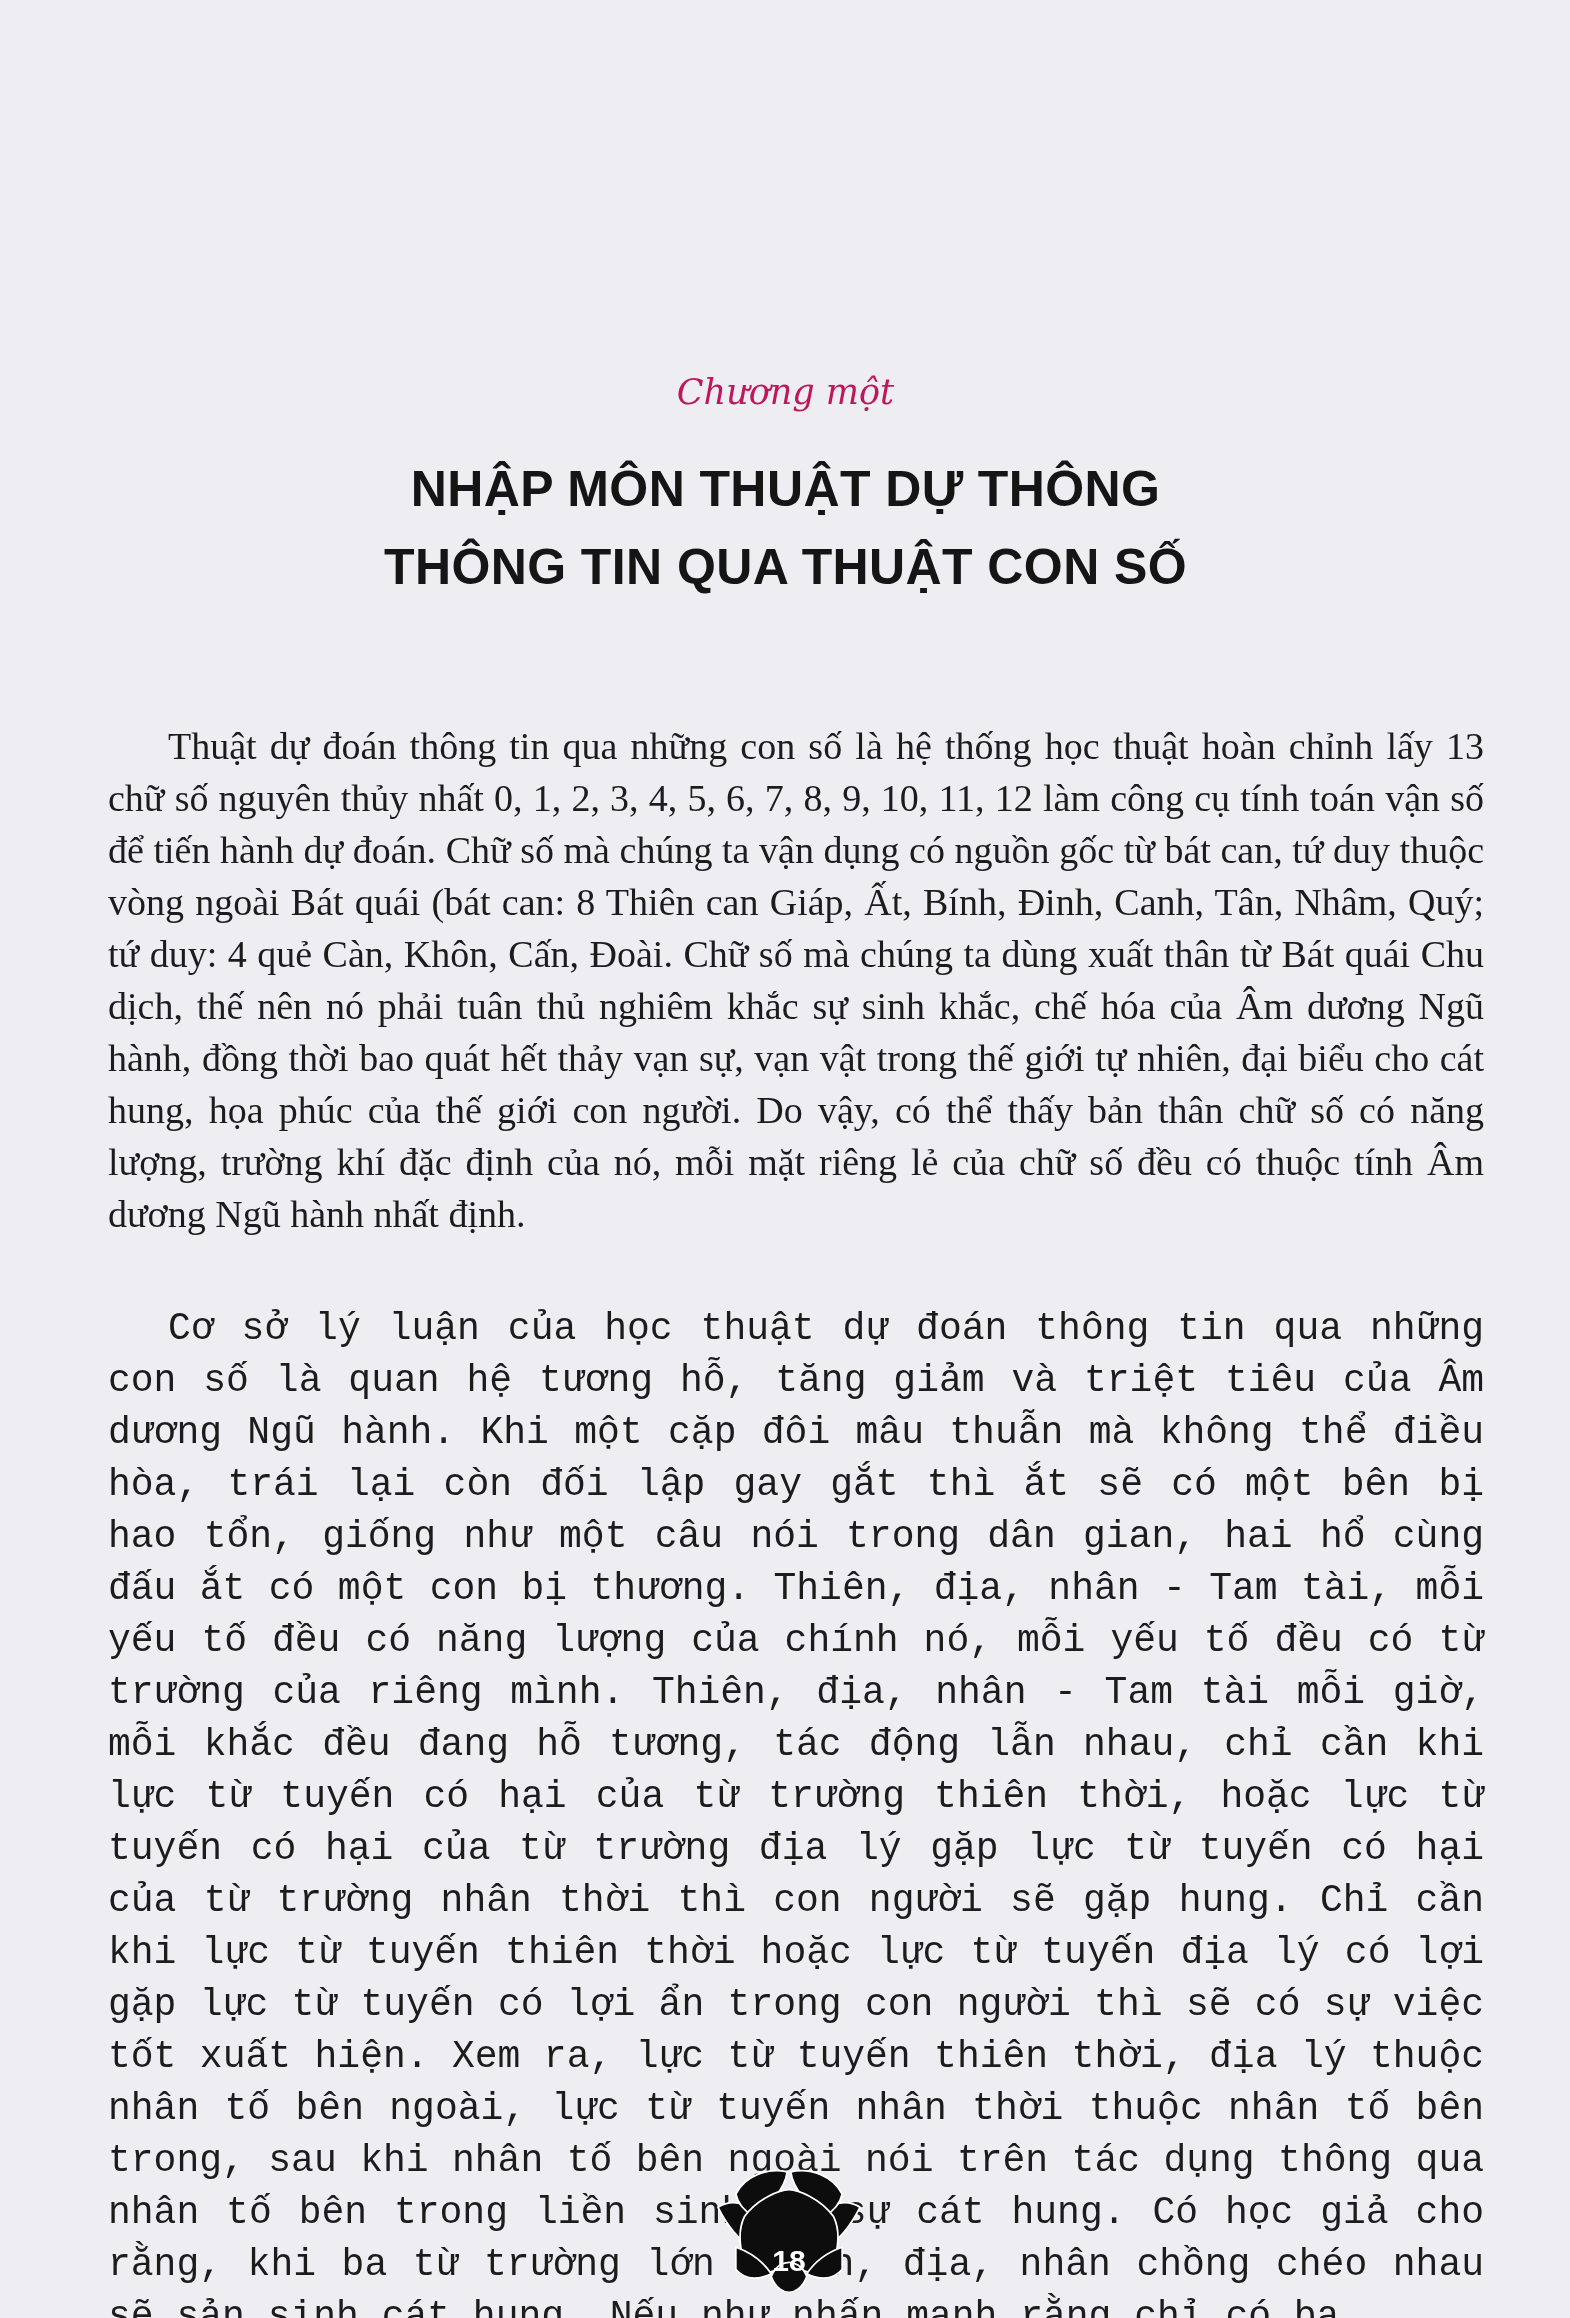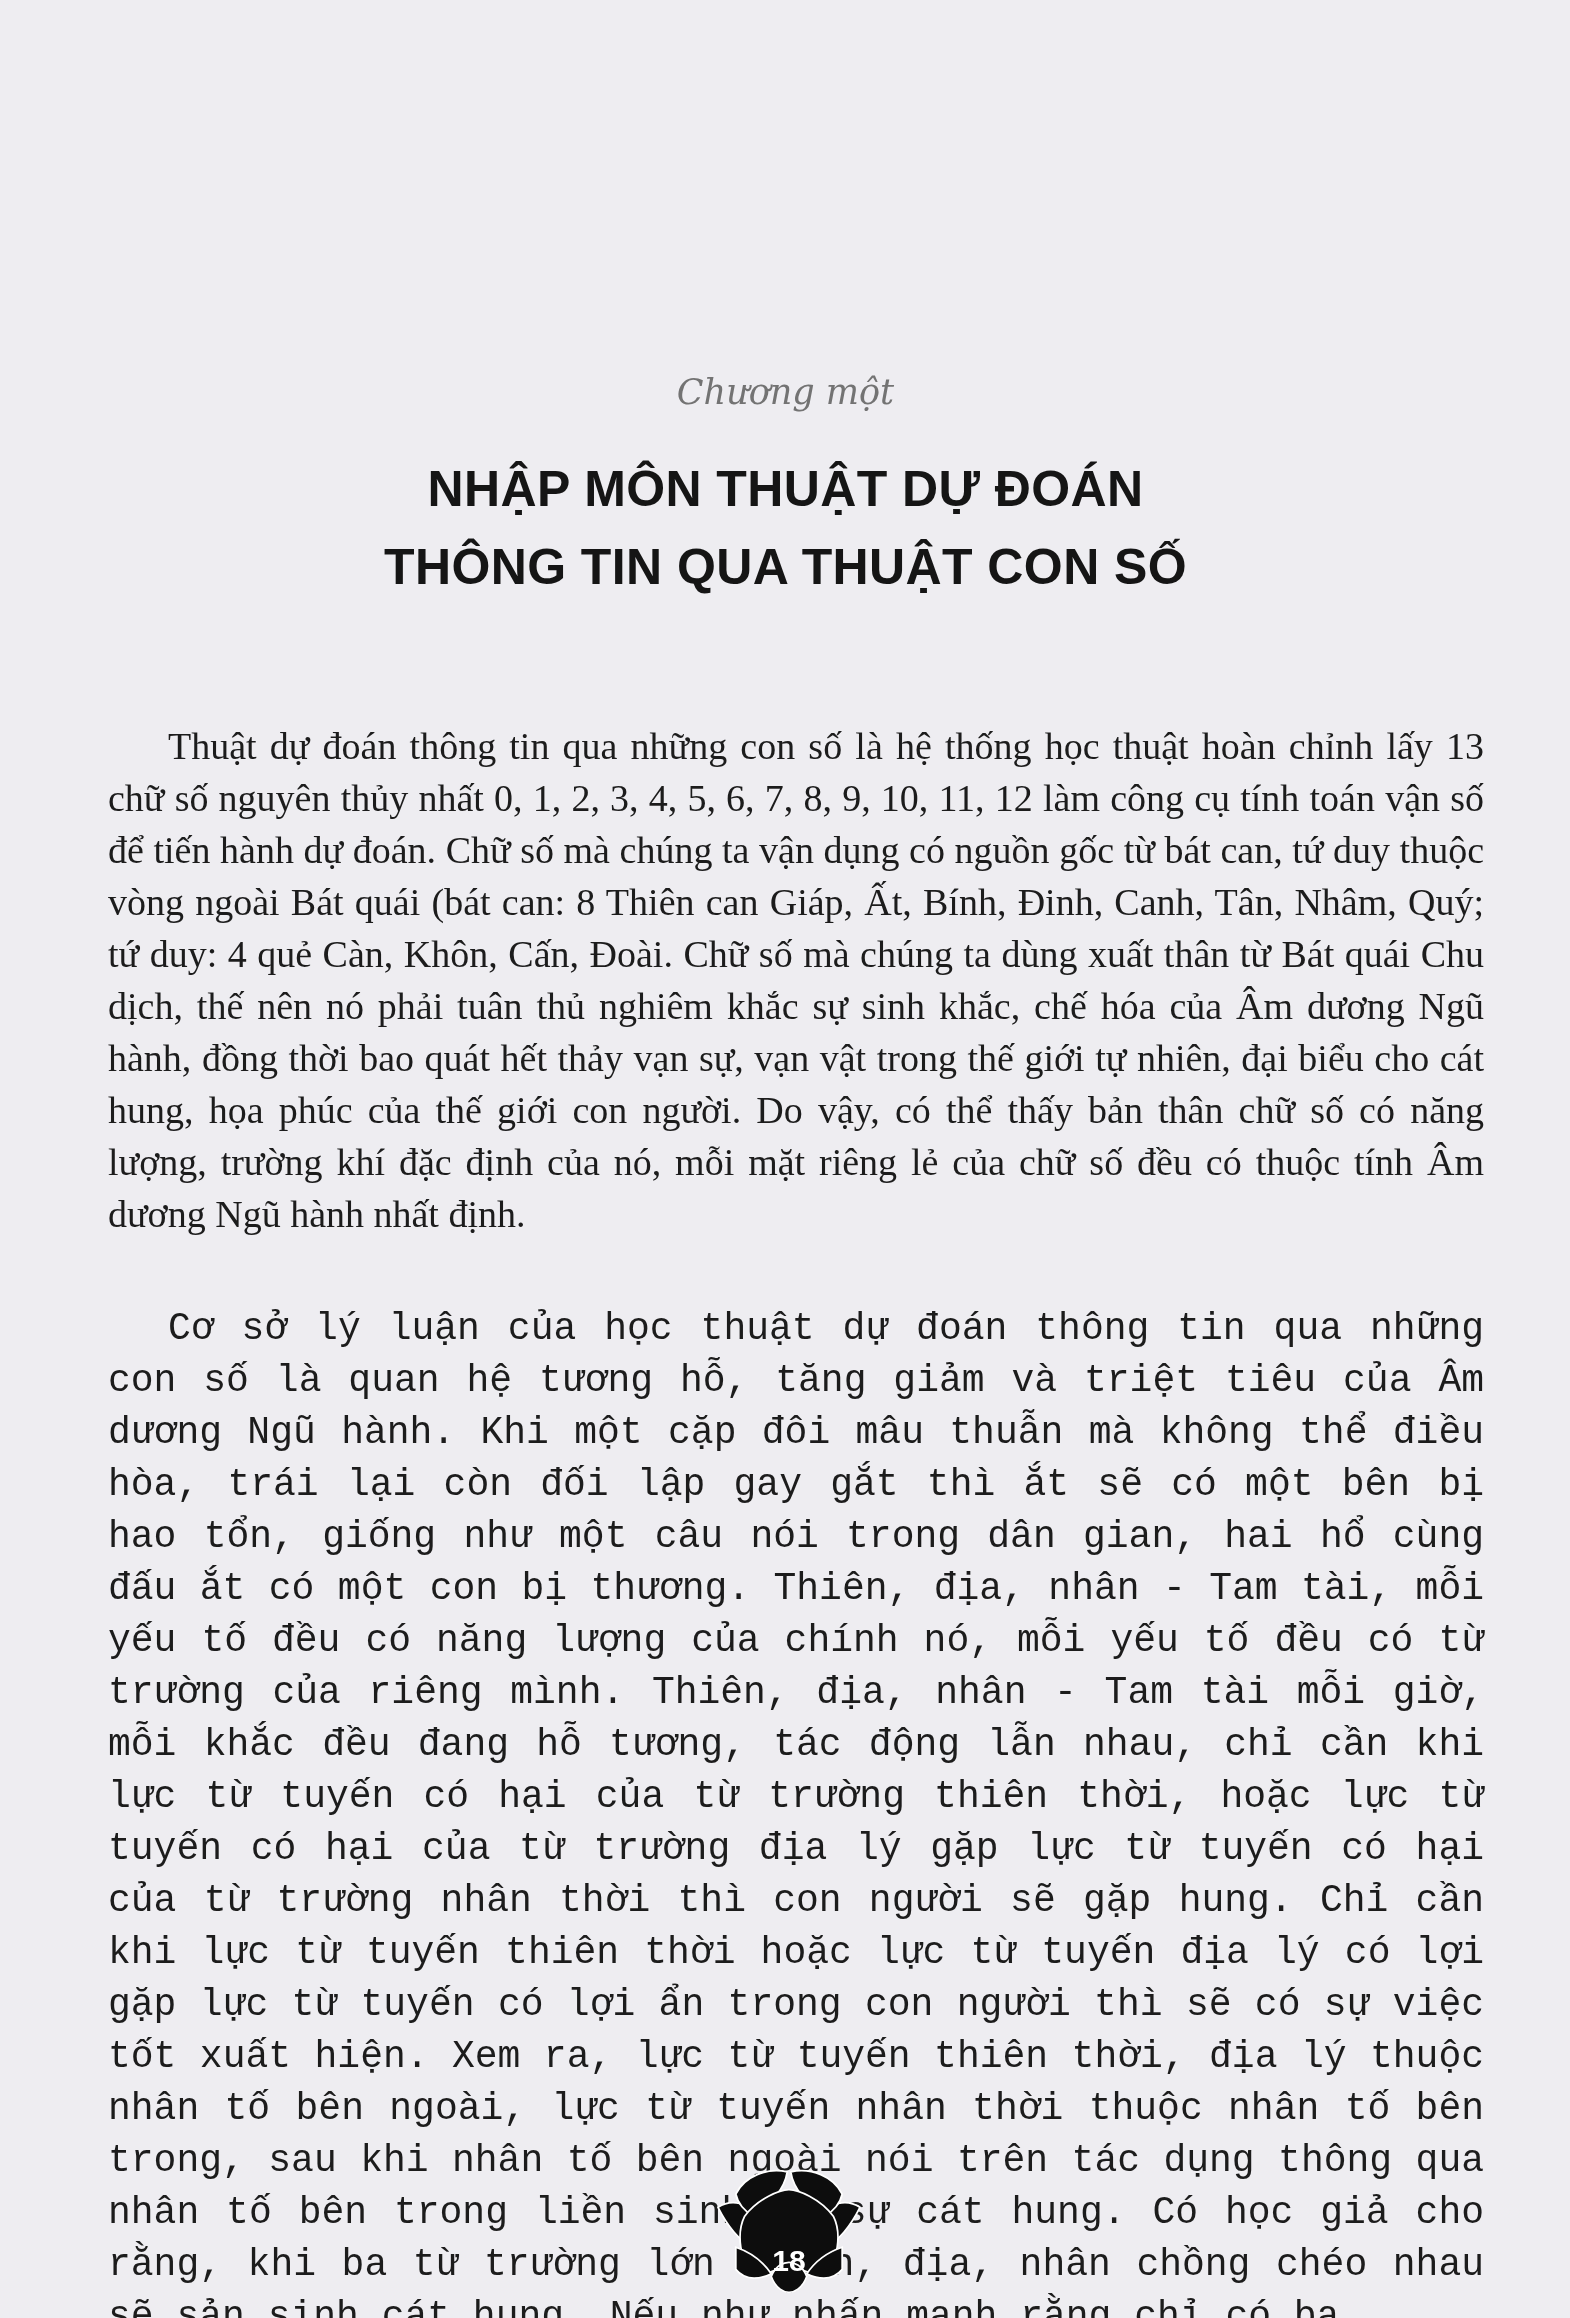--- a/index.html
+++ b/index.html
@@ -22,21 +22,21 @@
     }
     .chapter-label {
       position: absolute;
       top: 372px;
       left: 0;
       width: 1571px;
       text-align: center;
       font-family: "DejaVu Serif", serif;
       font-style: italic;
       font-size: 35px;
-      color: #737373;
+      color: #be185d;
     }
     .chapter-title {
       position: absolute;
       top: 450px;
       left: 0;
       width: 1571px;
       text-align: center;
       font-family: "Liberation Sans", sans-serif;
       font-weight: bold;
       font-size: 50px;
@@ -94,21 +94,21 @@
     }
   </style>
 </head>
 <body>
 
 <div class="page">
 
   <div class="chapter-label">Chương một</div>
 
   <div class="chapter-title">
-    <div>NHẬP MÔN THUẬT DỰ ĐOÁN</div>
+    <div>NHẬP MÔN THUẬT DỰ THÔNG</div>
     <div>THÔNG TIN QUA THUẬT CON SỐ</div>
   </div>
 
 
   <div class="body-text para1">
     <p>Thuật dự đoán thông tin qua những con số là hệ thống học thuật hoàn chỉnh lấy 13 chữ số nguyên thủy nhất 0, 1, 2, 3, 4, 5, 6, 7, 8, 9, 10, 11, 12 làm công cụ tính toán vận số để tiến hành dự đoán. Chữ số mà chúng ta vận dụng có nguồn gốc từ bát can, tứ duy thuộc vòng ngoài Bát quái (bát can: 8 Thiên can Giáp, Ất, Bính, Đinh, Canh, Tân, Nhâm, Quý; tứ duy: 4 quẻ Càn, Khôn, Cấn, Đoài. Chữ số mà chúng ta dùng xuất thân từ Bát quái Chu dịch, thế nên nó phải tuân thủ nghiêm khắc sự sinh khắc, chế hóa của Âm dương Ngũ hành, đồng thời bao quát hết thảy vạn sự, vạn vật trong thế giới tự nhiên, đại biểu cho cát hung, họa phúc của thế giới con người. Do vậy, có thể thấy bản thân chữ số có năng lượng, trường khí đặc định của nó, mỗi mặt riêng lẻ của chữ số đều có thuộc tính Âm dương Ngũ hành nhất định.</p>
   </div>
 
   <div class="body-text para2">
     <p>Cơ sở lý luận của học thuật dự đoán thông tin qua những con số là quan hệ tương hỗ, tăng giảm và triệt tiêu của Âm dương Ngũ hành. Khi một cặp đôi mâu thuẫn mà không thể điều hòa, trái lại còn đối lập gay gắt thì ắt sẽ có một bên bị hao tổn, giống như một câu nói trong dân gian, hai hổ cùng đấu ắt có một con bị thương. Thiên, địa, nhân - Tam tài, mỗi yếu tố đều có năng lượng của chính nó, mỗi yếu tố đều có từ trường của riêng mình. Thiên, địa, nhân - Tam tài mỗi giờ, mỗi khắc đều đang hỗ tương, tác động lẫn nhau, chỉ cần khi lực từ tuyến có hại của từ trường thiên thời, hoặc lực từ tuyến có hại của từ trường địa lý gặp lực từ tuyến có hại của từ trường nhân thời thì con người sẽ gặp hung. Chỉ cần khi lực từ tuyến thiên thời hoặc lực từ tuyến địa lý có lợi gặp lực từ tuyến có lợi ẩn trong con người thì sẽ có sự việc tốt xuất hiện. Xem ra, lực từ tuyến thiên thời, địa lý thuộc nhân tố bên ngoài, lực từ tuyến nhân thời thuộc nhân tố bên trong, sau khi nhân tố bên ngoài nói trên tác dụng thông qua nhân tố bên trong liền sinh ra sự cát hung. Có học giả cho rằng, khi ba từ trường lớn thiên, địa, nhân chồng chéo nhau sẽ sản sinh cát hung. Nếu như nhấn mạnh rằng chỉ có ba</p>

